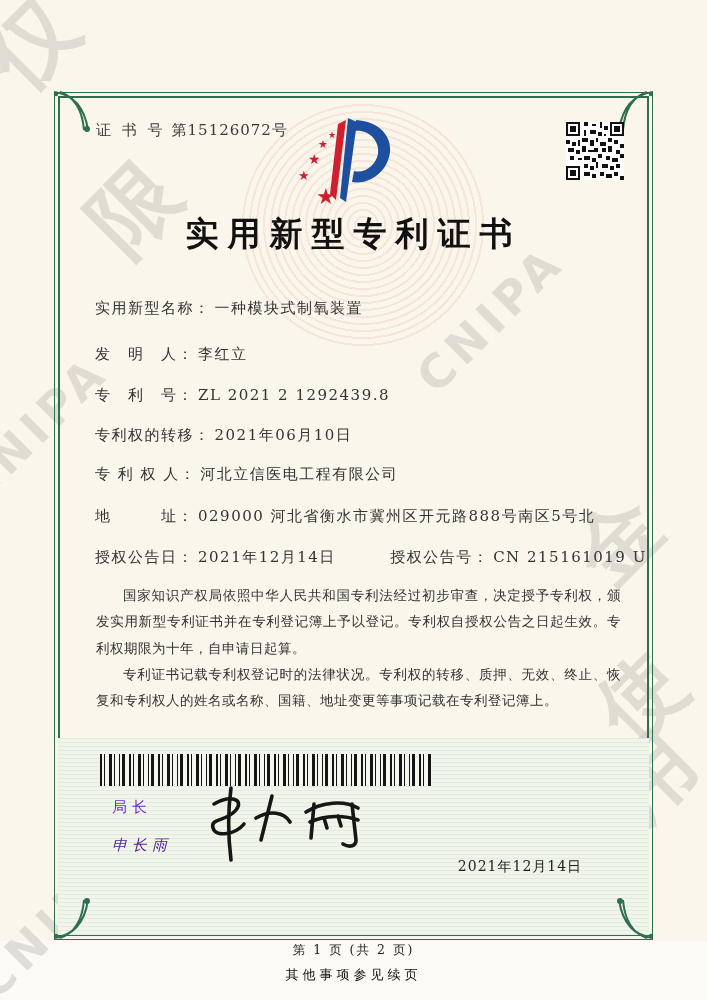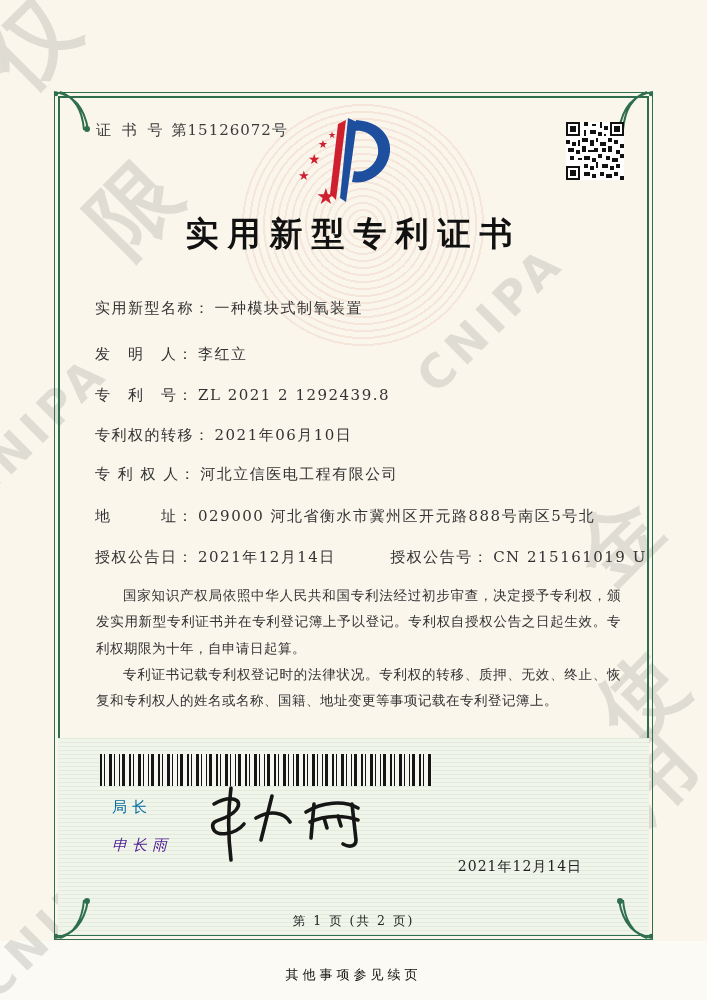--- a/index.html
+++ b/index.html
@@ -68,25 +68,25 @@
     background:
       repeating-linear-gradient(90deg,
         #151515 0 2px,#f6f6f0 2px 4px,
         #151515 4px 5px,#f6f6f0 5px 9px,
         #151515 9px 12px,#f6f6f0 12px 14px,
         #151515 14px 15px,#f6f6f0 15px 19px,
         #151515 19px 20px,#f6f6f0 20px 22px,
         #151515 22px 25px,#f6f6f0 25px 29px);
   }
   
-  .signer-title{position:absolute;left:112px;top:798px;font-size:15px;letter-spacing:5px;color:#0369a1;}
+  .signer-title{position:absolute;left:112px;top:798px;font-size:15px;letter-spacing:5px;color:#6d28d9;}
   .signer-name{position:absolute;left:112px;top:836px;font-size:15px;letter-spacing:5px;color:#4c1d95;font-style:italic;}
   .sig{position:absolute;left:198px;top:782px;width:180px;height:82px;}
   .date{position:absolute;left:430px;top:858px;width:180px;text-align:center;font-size:14px;letter-spacing:1px;color:#222;}
-  .page-no{position:absolute;left:0;right:0;top:913px;text-align:center;font-size:12.5px;letter-spacing:2px;color:#222;}
+  .page-no{position:absolute;left:0;right:0;top:942px;text-align:center;font-size:12.5px;letter-spacing:2px;color:#222;}
   .note{position:absolute;left:0;right:0;top:950px;text-align:center;font-size:13px;letter-spacing:4px;color:#111;margin-top:16px;}
 </style>
 </head>
 <body>
 
 <div class="page">
 
   <div class="wm wm1">仅</div>
   <div class="wm wm2">限</div>
   <div class="wm wm3">CNIPA</div>

